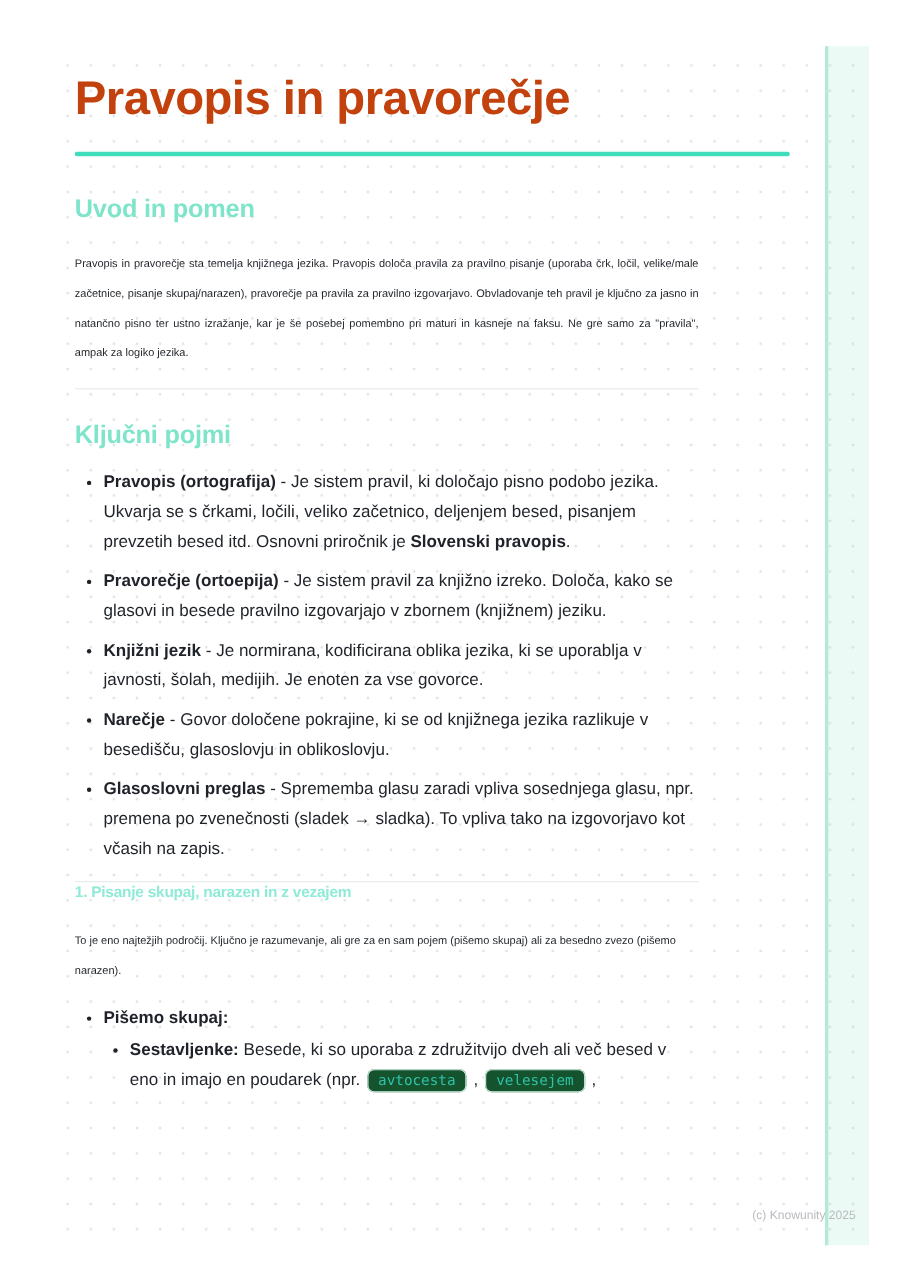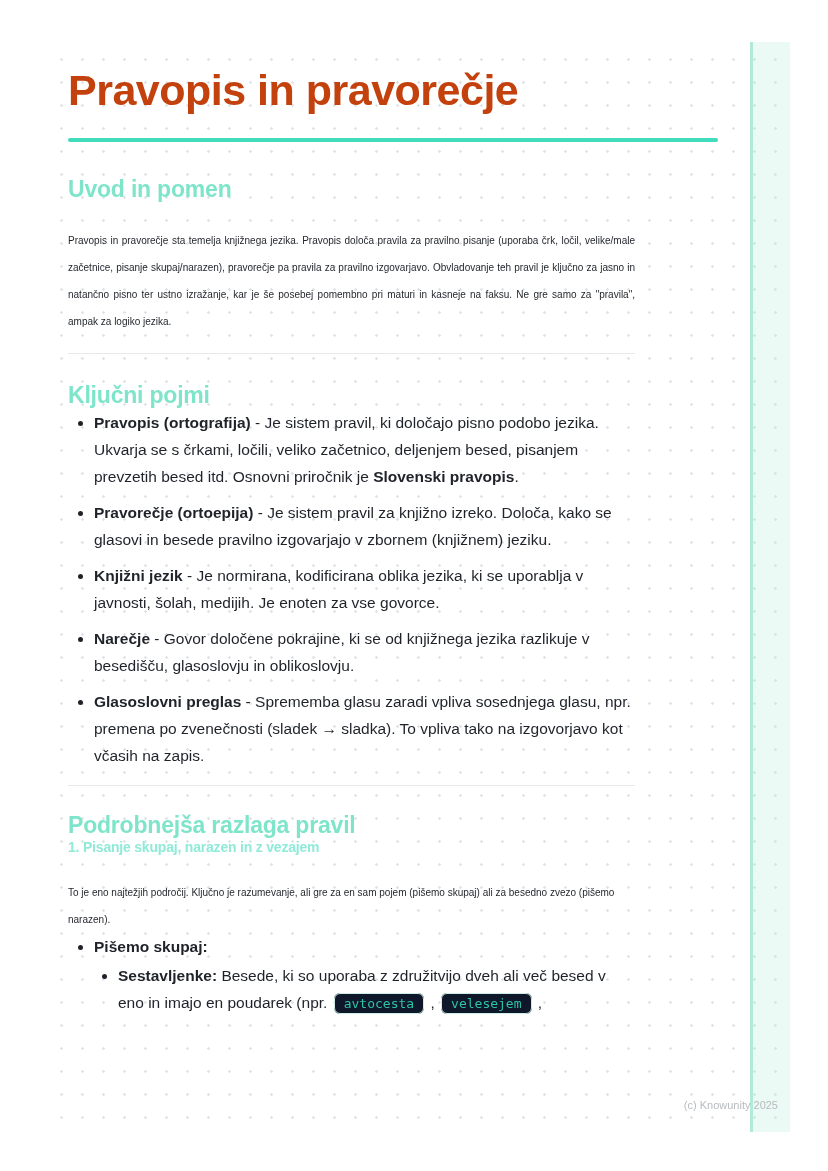--- a/index.html
+++ b/index.html
@@ -78,21 +78,21 @@
 
   .divider {
     margin-top: 18px;
     width: 567px; height: 1px;
     background: #e7e9eb;
     border: none;
   }
   .divider-2 { margin-top: 16px; }
 
   ul.bullets {
-    margin-top: 0;
+    margin-top: 16px;
     width: 567px;
     padding-left: 26px;
     list-style: disc outside;
   }
   ul.bullets li {
     font-size: 15.5px;
     line-height: 27px;
     margin-bottom: 9px;
     color: #1f2329;
   }
@@ -101,21 +101,21 @@
     list-style: disc outside;
     margin-top: 2px;
   }
   ul.bullets ul li { margin-bottom: 0; }
   .term { font-weight: 700; }
 
   code.chip {
     font-family: "DejaVu Sans Mono", "Liberation Mono", monospace;
     font-size: 13px;
     color: #2ec2a8;
-    background: #0f172a;
+    background: #14532d;
     border: 1px solid #cfeee3;
     border-radius: 6px;
     padding: 2px 9px;
     margin: 0 2px;
     white-space: nowrap;
   }
 
   .footer {
     position: absolute;
     top: 1099px;
@@ -155,21 +155,20 @@
     <li>
       <span class="term">Narečje</span><span> - Govor določene pokrajine, ki se od knjižnega jezika razlikuje v besedišču, glasoslovju in oblikoslovju.</span>
     </li>
     <li>
       <span class="term">Glasoslovni preglas</span><span> - Sprememba glasu zaradi vpliva sosednjega glasu, npr. premena po zvenečnosti (sladek → sladka). To vpliva tako na izgovorjavo kot včasih na zapis.</span>
     </li>
   </ul>
 
   <hr class="divider divider-2">
 
-  <h2 class="section h2-rules">Podrobnejša razlaga pravil</h2>
 
   <h3 class="subsection">1. Pisanje skupaj, narazen in z vezajem</h3>
 
   <p class="body">To je eno najtežjih področij. Ključno je razumevanje, ali gre za en sam pojem (pišemo skupaj) ali za besedno zvezo (pišemo narazen).</p>
 
   <ul class="bullets">
     <li>
       <span class="term">Pišemo skupaj:</span>
       <ul>
         <li>

